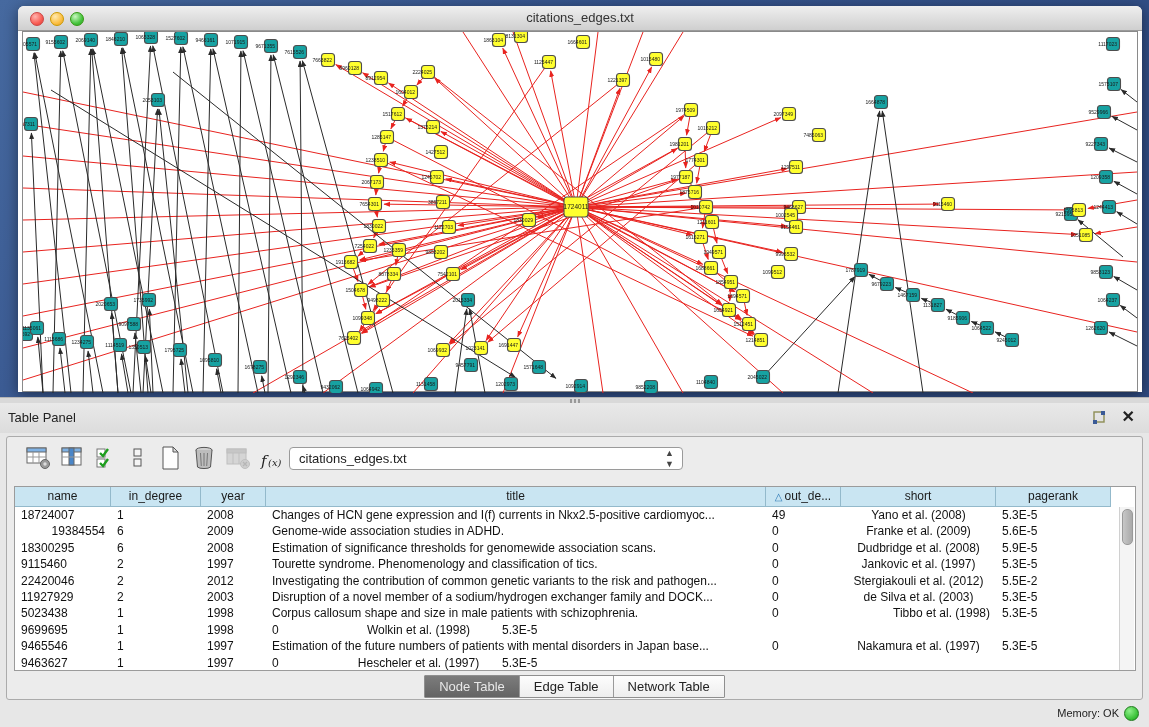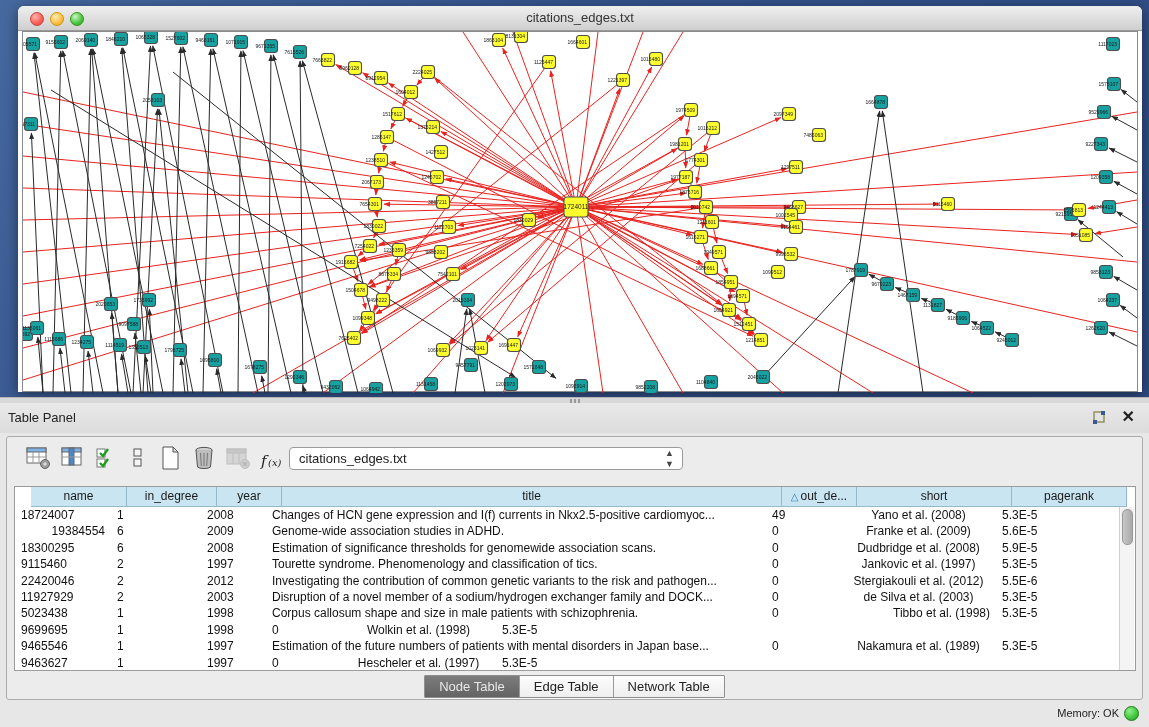--- a/index.html
+++ b/index.html
@@ -67,21 +67,21 @@
     background:#fff;border:1px solid #9a9a9a;border-radius:4px;
     font-size:13px;color:#222;line-height:22px;padding-left:9px;box-sizing:border-box;
     cursor:pointer;
   }
   #tb-dd-arrows{position:absolute;right:8px;top:0px;font-size:9px;color:#444;line-height:11px;text-align:center;}
   
   #tp-table{
     position:absolute;left:7px;top:49px;width:1122px;height:185px;
     background:#fff;border:1px solid #9b9b9b;box-sizing:border-box;overflow:hidden;
   }
-  #tp-thead{position:absolute;left:0;top:0;height:20px;width:1096px;display:flex;padding-left:16px;}
+  #tp-thead{position:absolute;left:0;top:0;height:20px;width:1096px;display:flex;}
   .th{
     background:#c9e5f2;border-right:1px solid #93b9cb;border-bottom:1px solid #93b9cb;
     font-size:12px;color:#1a1a1a;text-align:center;line-height:19px;
     box-sizing:border-box;overflow:hidden;white-space:nowrap;cursor:pointer;
   }
   .sort-tri{color:#2f7ab5;font-size:10px;margin-right:2px;}
   #tp-rows{position:absolute;left:0;top:20px;width:1096px;}
   .tr{display:flex;height:16.4px;line-height:16.4px;font-size:12px;color:#111;cursor:default;}
   .td{box-sizing:border-box;padding:0 6px;overflow:hidden;white-space:nowrap;}
   #tp-vscroll{
@@ -913,21 +913,21 @@
           <div class="td" style="width: 155px; text-align: center;">Jankovic et al. (1997)</div>
           <div class="td" style="width: 115px; text-align: left;">5.3E-5</div>
         </div>
         <div class="tr">
           <div class="td" style="width: 96px; text-align: left;">22420046</div>
           <div class="td" style="width: 90px; text-align: left;">2</div>
           <div class="td" style="width: 65px; text-align: left;">2012</div>
           <div class="td" style="width: 500px; text-align: left;">Investigating the contribution of common genetic variants to the risk and pathogen...</div>
           <div class="td" style="width: 75px; text-align: left;">0</div>
           <div class="td" style="width: 155px; text-align: center;">Stergiakouli et al. (2012)</div>
-          <div class="td" style="width: 115px; text-align: left;">5.5E-6</div>
+          <div class="td" style="width: 115px; text-align: left;">5.5E-2</div>
         </div>
         <div class="tr">
           <div class="td" style="width: 96px; text-align: left;">11927929</div>
           <div class="td" style="width: 90px; text-align: left;">2</div>
           <div class="td" style="width: 65px; text-align: left;">2003</div>
           <div class="td" style="width: 500px; text-align: left;">Disruption of a novel member of a sodium/hydrogen exchanger family and DOCK...</div>
           <div class="td" style="width: 75px; text-align: left;">0</div>
           <div class="td" style="width: 155px; text-align: center;">de Silva et al. (2003)</div>
           <div class="td" style="width: 115px; text-align: left;">5.3E-5</div>
         </div>
@@ -947,21 +947,21 @@
           <div class="td" style="width: 75px; text-align: left;">0</div>
           <div class="td" style="width: 155px; text-align: center;">Wolkin et al. (1998)</div>
           <div class="td" style="width: 115px; text-align: left;">5.3E-5</div>
         </div>
         <div class="tr">
           <div class="td" style="width: 96px; text-align: left;">9465546</div>
           <div class="td" style="width: 90px; text-align: left;">1</div>
           <div class="td" style="width: 65px; text-align: left;">1997</div>
           <div class="td" style="width: 500px; text-align: left;">Estimation of the future numbers of patients with mental disorders in Japan base...</div>
           <div class="td" style="width: 75px; text-align: left;">0</div>
-          <div class="td" style="width: 155px; text-align: center;">Nakamura et al. (1989)</div>
+          <div class="td" style="width: 155px; text-align: center;">Nakamura et al. (1997)</div>
           <div class="td" style="width: 115px; text-align: left;">5.3E-5</div>
         </div>
         <div class="tr">
           <div class="td" style="width: 96px; text-align: left;">9463627</div>
           <div class="td" style="width: 90px; text-align: left;">1</div>
           <div class="td" style="width: 65px; text-align: left;">1997</div>
           <div class="td" style="width: 75px; text-align: left;">0</div>
           <div class="td" style="width: 155px; text-align: center;">Hescheler et al. (1997)</div>
           <div class="td" style="width: 115px; text-align: left;">5.3E-5</div>
         </div>

